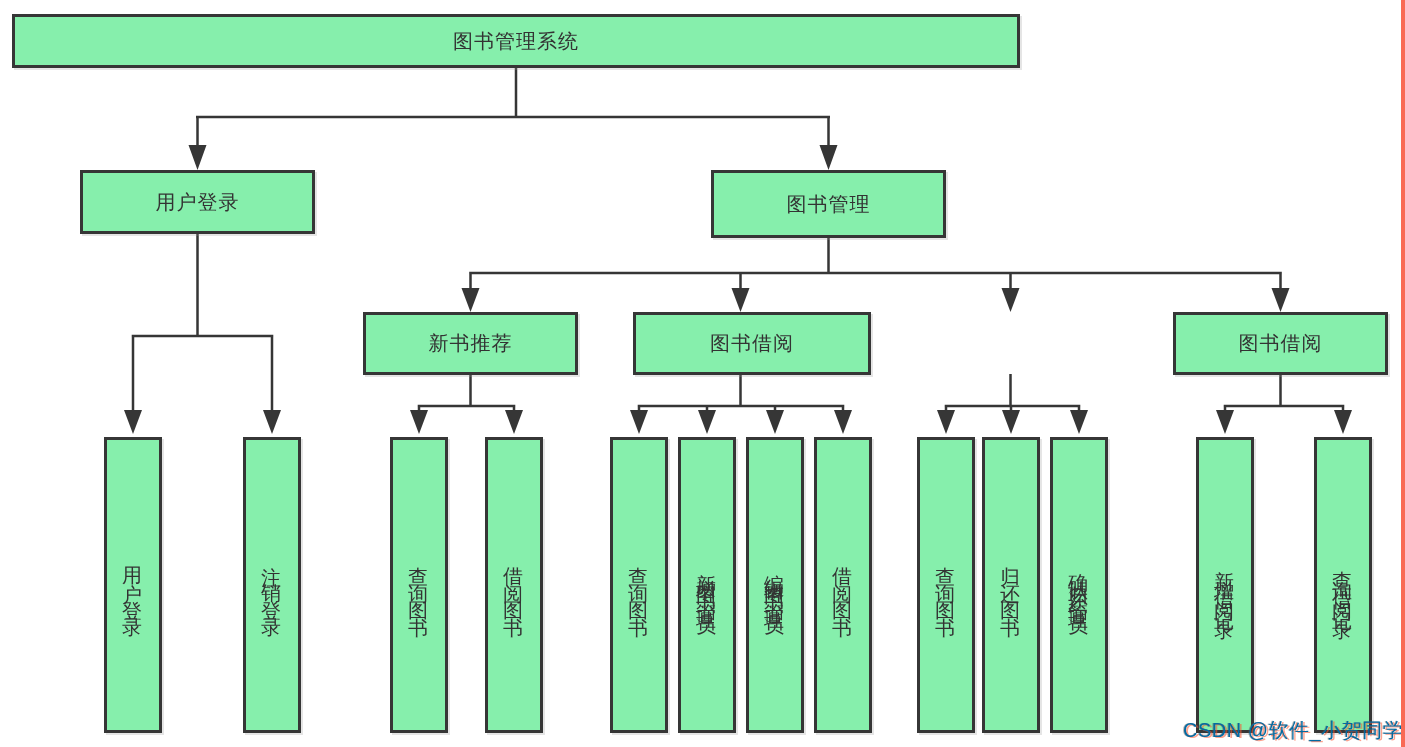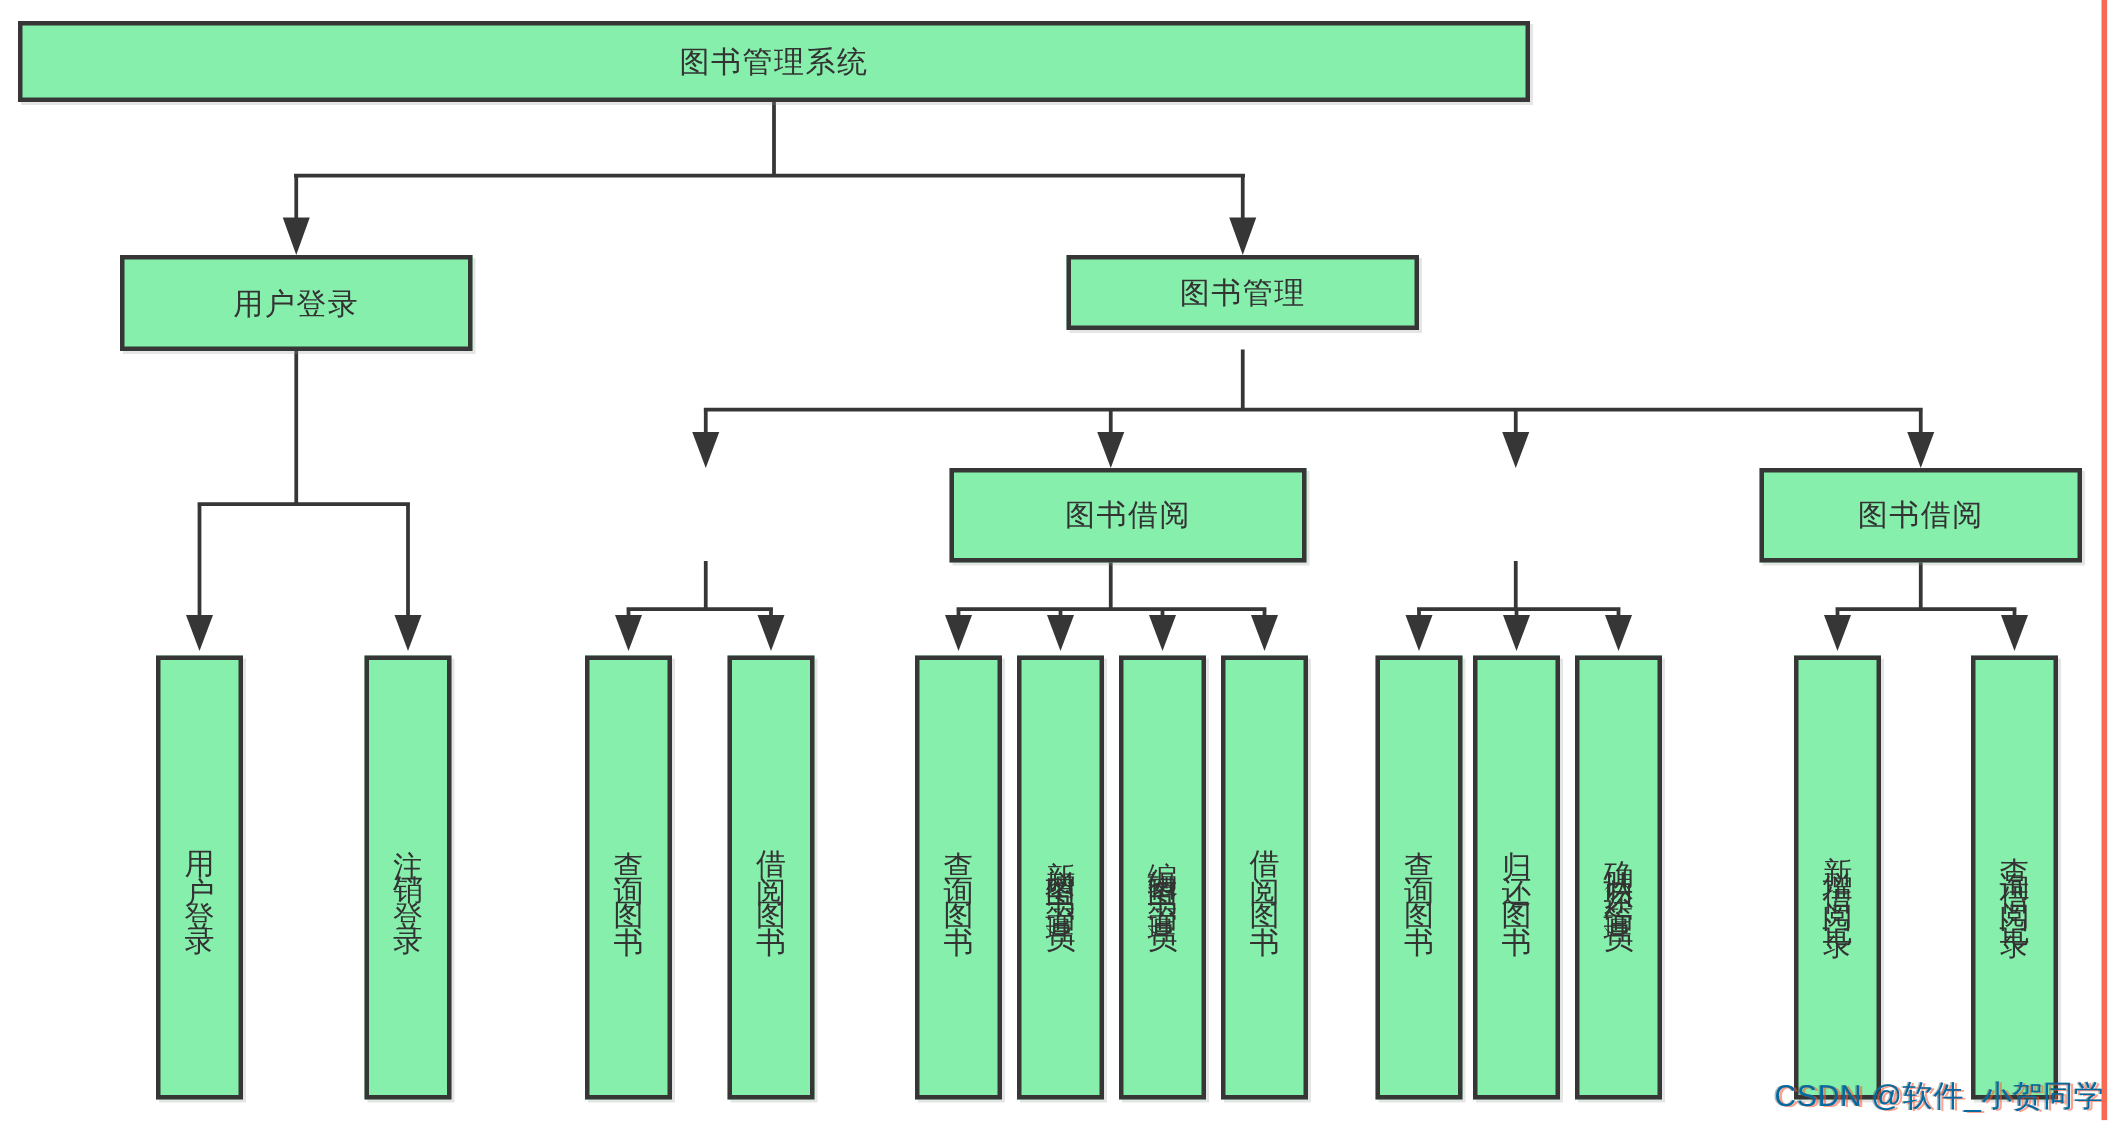--- a/index.html
+++ b/index.html
@@ -81,22 +81,23 @@
                M1002,410 h18 l-9,24 z
                M1070,410 h18 l-9,24 z
                M1216,410 h18 l-9,24 z
                M1334,410 h18 l-9,24 z"></path>
     </g>
   </svg>
 
   <div class="box" style="left:12px;top:14px;width:1008px;height:54px;">图书管理系统</div>
 
   <div class="box" style="left:80px;top:170px;width:235px;height:64px;">用户登录</div>
-  <div class="box" style="left:711px;top:170px;width:235px;height:50px;">图书管理</div>
+  <div class="box" style="left:711px;top:170px;width:235px;height:68px;">图书管理</div>
 
+  <div class="box" style="left:363px;top:312px;width:215px;height:63px;">新书推荐</div>
   <div class="box" style="left:633px;top:312px;width:238px;height:63px;">图书借阅</div>
   <div class="box" style="left:1173px;top:312px;width:215px;height:63px;">图书借阅</div>
 
   <div class="box vbox ls4" style="left:104px;">用户登录</div>
   <div class="box vbox ls4" style="left:243px;">注销登录</div>
 
   <div class="box vbox ls4" style="left:390px;">查询图书</div>
   <div class="box vbox ls4" style="left:485px;">借阅图书</div>
 
   <div class="box vbox ls4" style="left:610px;">查询图书</div>

